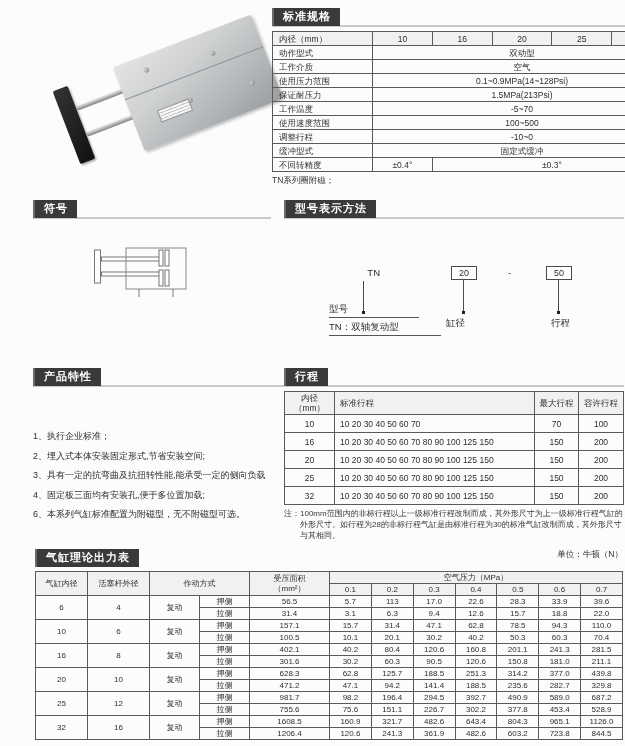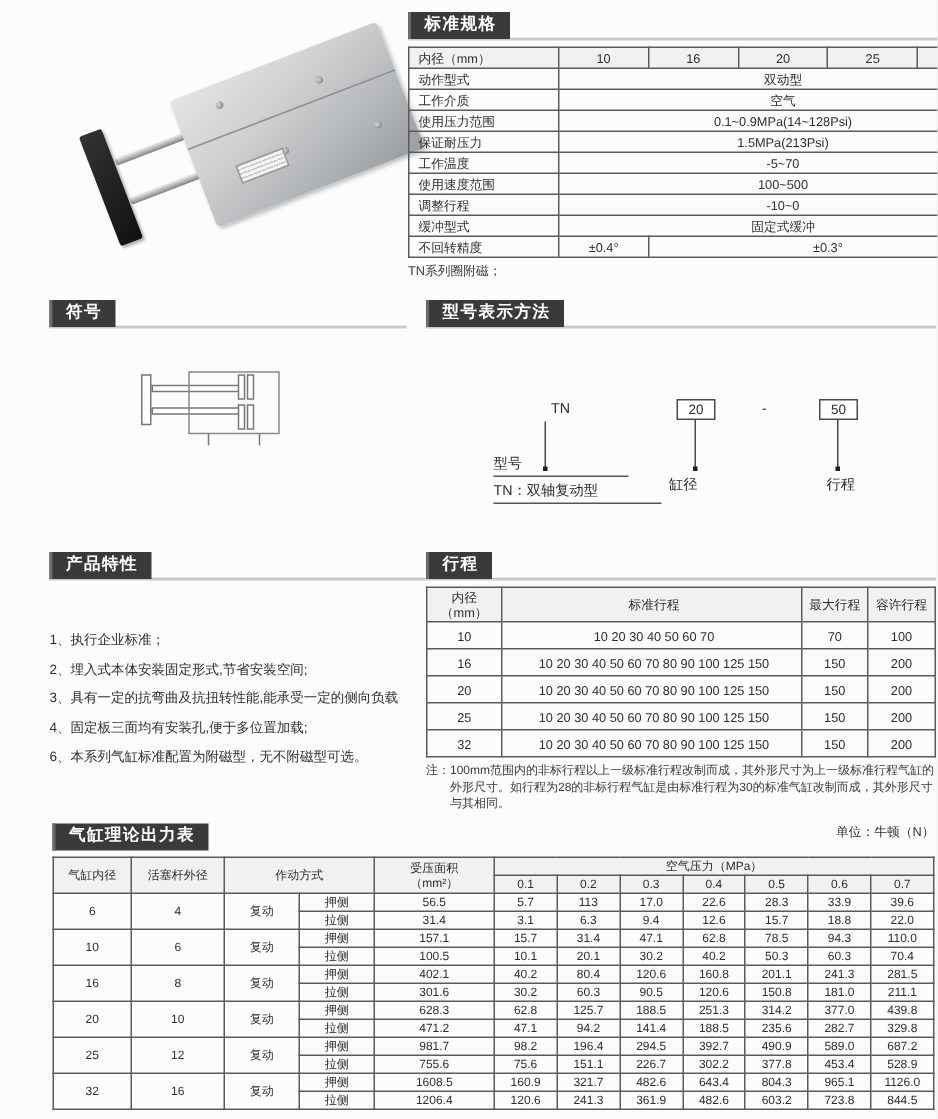--- a/index.html
+++ b/index.html
@@ -5,21 +5,21 @@
   html,body{margin:0;padding:0;background:#e8e8e8}
   .page{position:relative;width:625px;height:746px;background:#fcfcfc;
         font-family:"Liberation Sans","DejaVu Sans",sans-serif;color:#2e2e2e;overflow:hidden}
   .sec-head{border-bottom:2px solid #c9c9c9;height:19px;white-space:nowrap}
   .tag{display:inline-block;background:#3a3a3a;color:#fff;font-size:11px;font-weight:bold;
        padding:2px 9px 3px;line-height:13px;letter-spacing:1px;border-left:2px solid #6a6a6a}
   table{border-collapse:collapse;width:100%;table-layout:fixed}
   td{border:1px solid #5a5a5a;text-align:center;font-size:8.5px;padding:1px 2px;overflow:hidden;line-height:10px}
   .hd{background:#f1f1f1}
   .lbl{text-align:left;padding-left:6px}
-  .left{text-align:center;padding-left:5px}
+  .left{text-align:left;padding-left:5px}
   .pre{white-space:pre-line}
   .note{font-size:8.5px;color:#3a3a3a;margin-top:3px}
   .hang{padding-left:16px;text-indent:-16px;line-height:11px;font-size:8px}
 
   #sec-photo{position:absolute;left:30px;top:26px;width:238px;height:152px}
   #sec-specs{position:absolute;left:272px;top:6px;width:400px}
   #sec-specs table{margin-top:4px}
   #sec-specs td{height:11px}
   #sec-symbol{position:absolute;left:33px;top:198px;width:238px}
   #sec-model{position:absolute;left:284px;top:198px;width:340px}
@@ -27,21 +27,21 @@
   #sec-stroke{position:absolute;left:284px;top:366px;width:340px}
   #sec-stroke table{margin-top:4px}
   #sec-stroke td{height:15px}
   #sec-stroke .hd{height:20px}
   #sec-force{position:absolute;left:35px;top:549px;width:588px}
   #sec-force table{margin-top:4px}
   #sec-force td{height:11px;font-size:8px;padding:0 1px}
   .force-head{display:flex;justify-content:space-between;}
   .unit{font-size:8.5px;padding-bottom:1px}
 
-  .feat-list{margin-top:30px}
+  .feat-list{margin-top:40px}
   .feat{font-size:9px;line-height:19.5px;white-space:nowrap}
 
   
   .photo{position:relative;width:100%;height:100%}
   .cyl-body{position:absolute;left:94px;top:12px;width:148px;height:90px;transform:rotate(-21deg);
             background:linear-gradient(155deg,#e3e4e4 0%,#cfd1d2 35%,#b4b7b9 70%,#999d9f 100%);
             border-radius:3px;box-shadow:1px 2px 3px rgba(0,0,0,.25)}
   .cyl-edge{position:absolute;left:0;top:34px;width:100%;height:1px;background:#8e9193}
   .cyl-rod{position:absolute;height:5px;transform:rotate(-21deg);
            background:linear-gradient(#f2f2f2,#7e8284);border-radius:2px}

